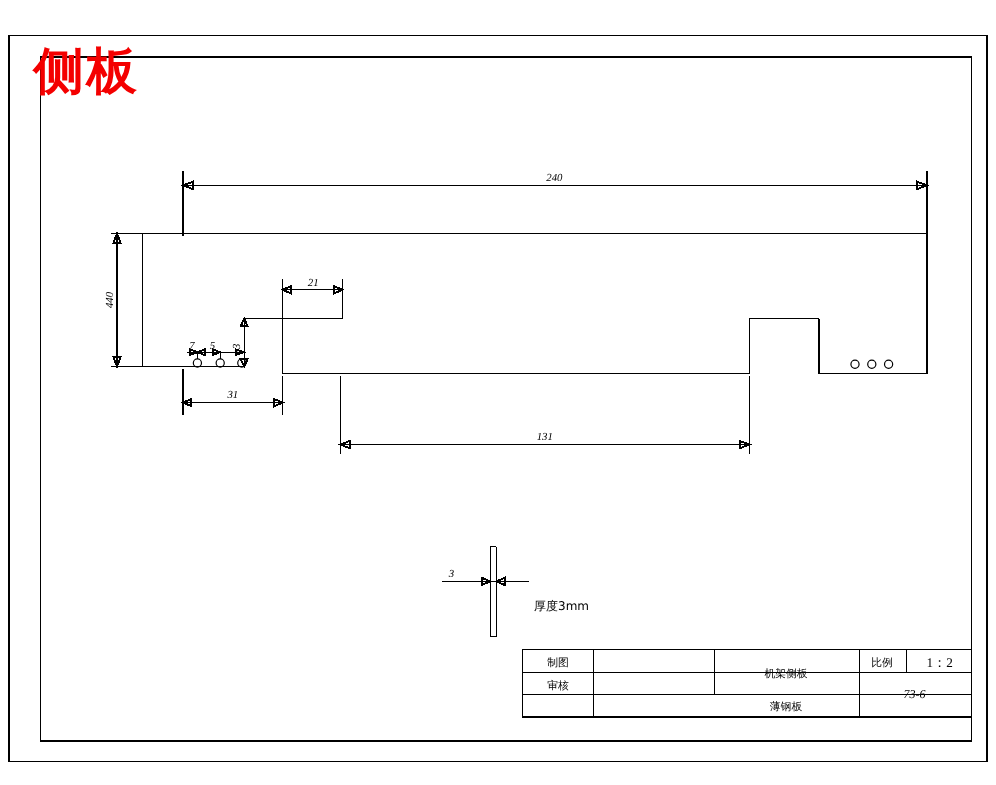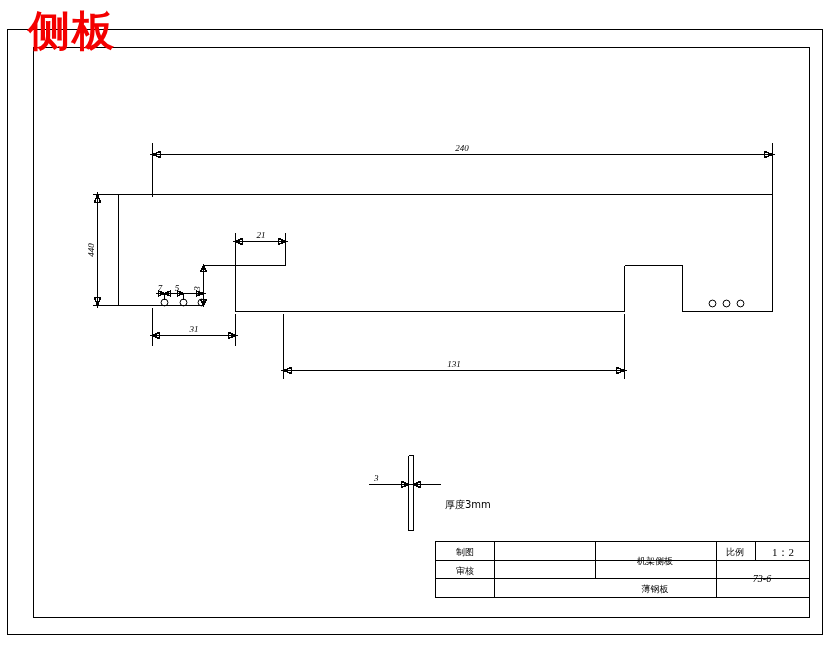--- a/index.html
+++ b/index.html
@@ -70,21 +70,21 @@
   }
   .thk-label-num {
     font-family: "Liberation Serif", serif;
     font-style: italic;
     font-size: 9px;
     fill: #000000;
   }
   #title-overlay {
     position: absolute;
     left: 28px;
-    top: 10px;
+    top: 38px;
     font-family: "DejaVu Sans", sans-serif;
     font-size: 42px;
     font-weight: bold;
     color: #f40000;
     letter-spacing: 2px;
     line-height: 1;
     white-space: nowrap;
     user-select: none;
   }
 </style>

